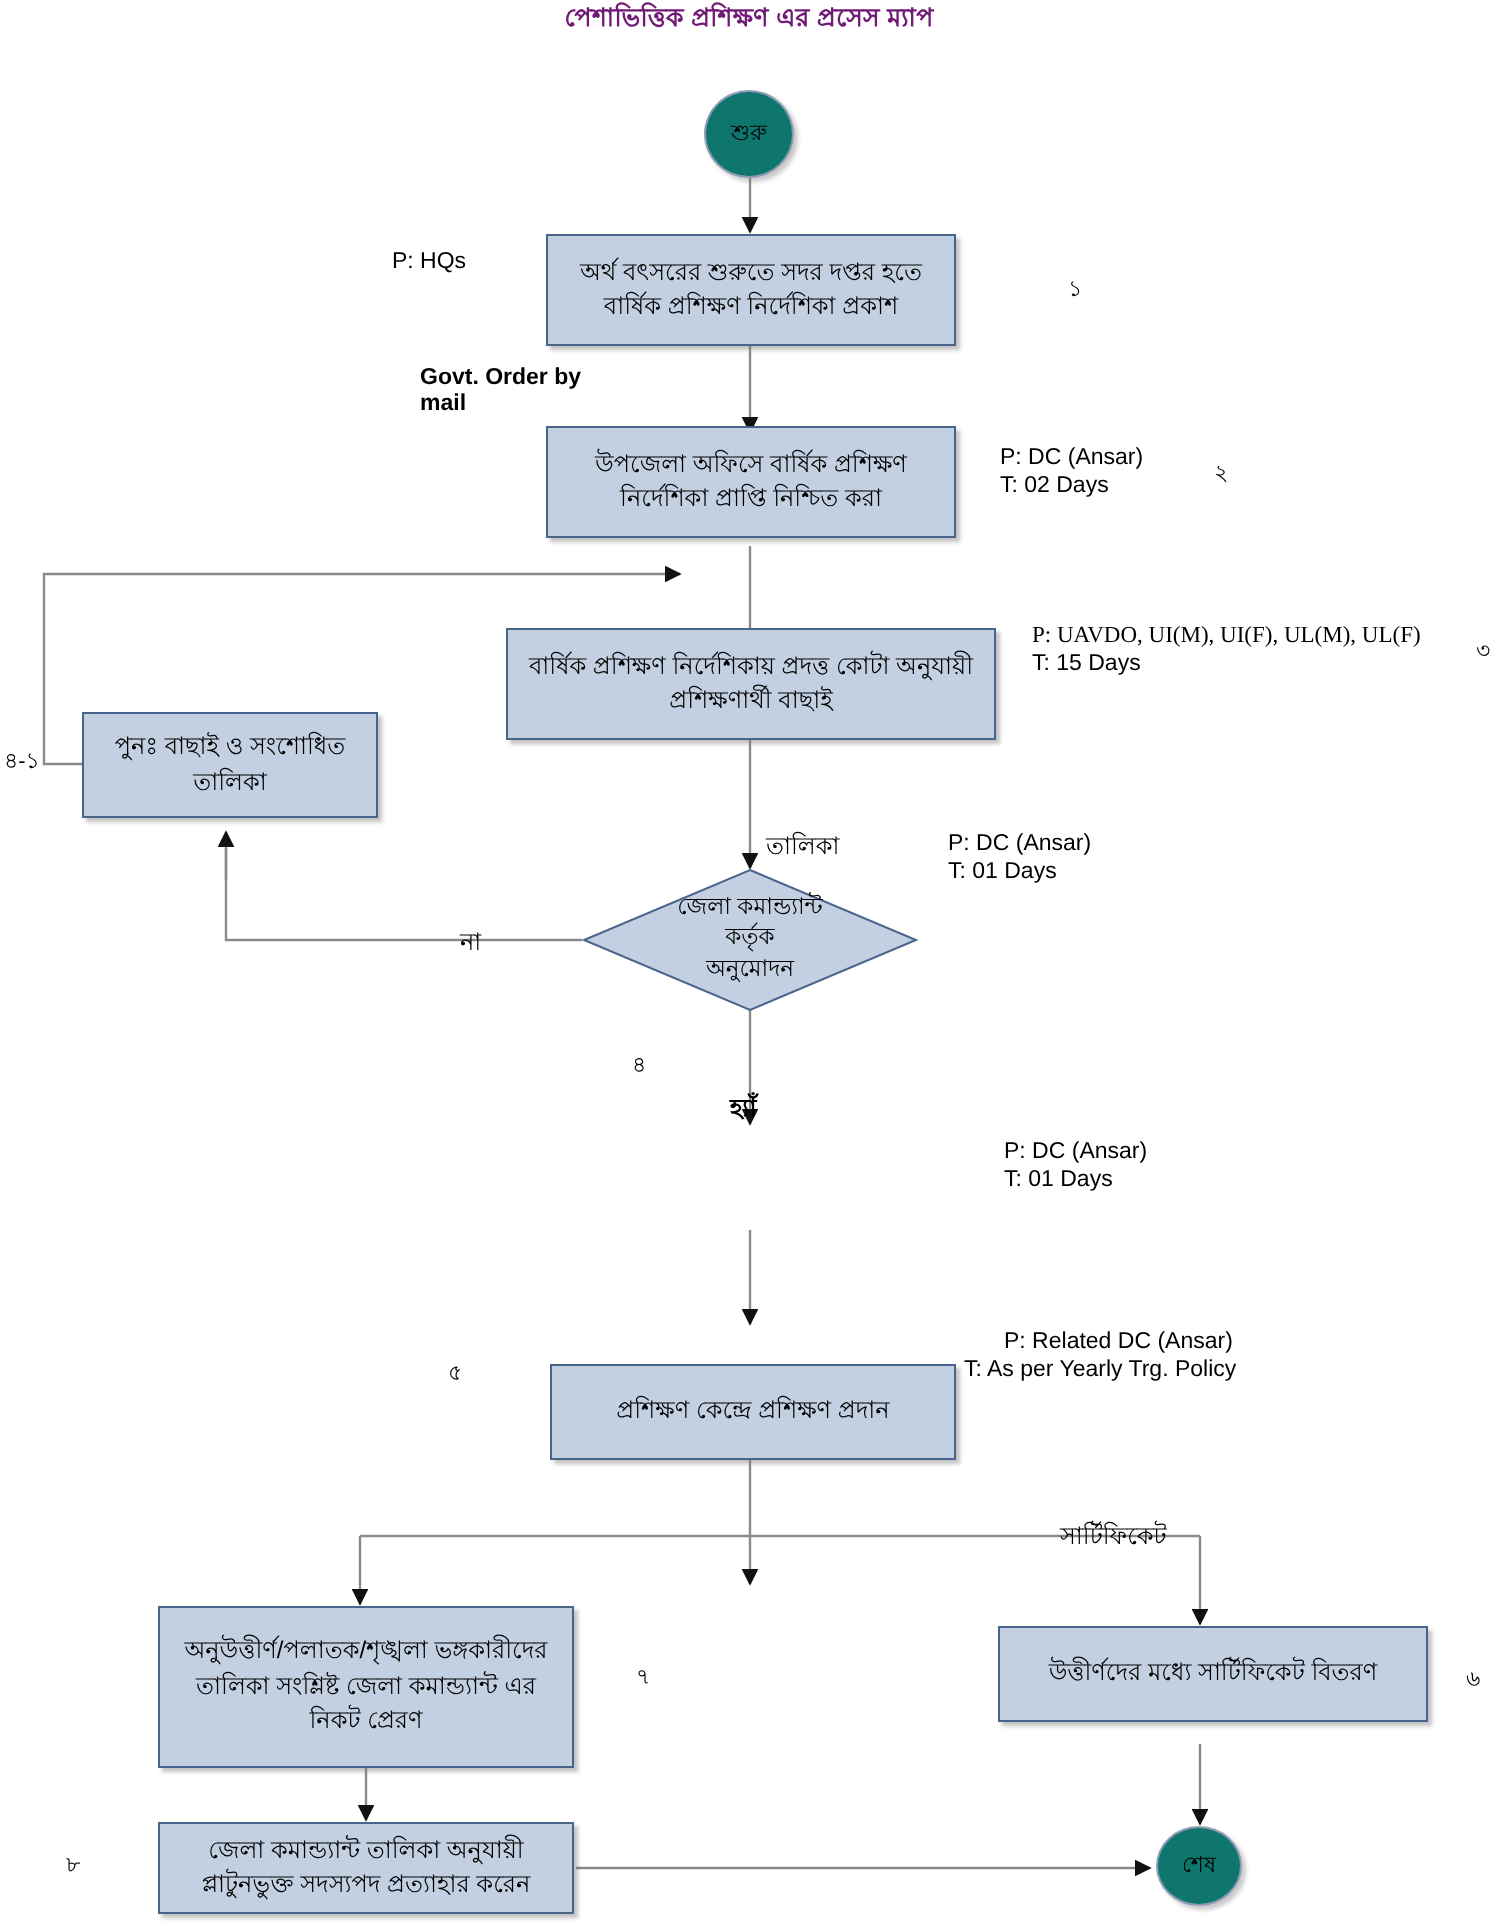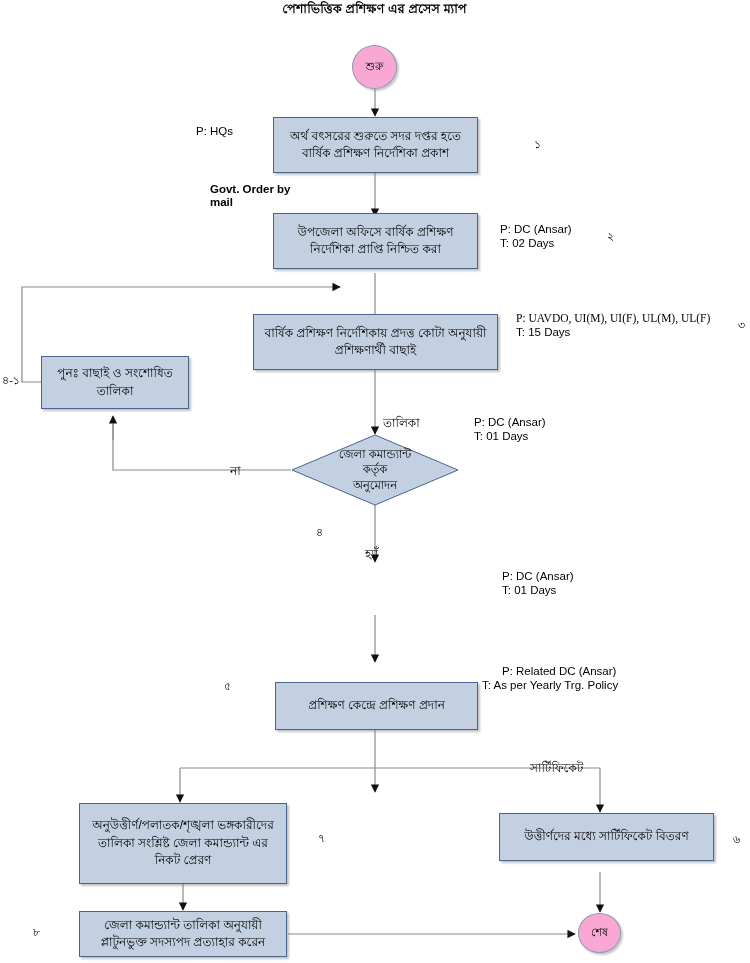--- a/index.html
+++ b/index.html
@@ -18,21 +18,21 @@
     overflow: hidden;
   }
   .title {
     position: absolute;
     left: 0;
     top: 0;
     width: 749px;
     text-align: center;
     font-size: 12.5px;
     font-weight: bold;
-    color: #000000;
+    color: #701a75;
     letter-spacing: 0.2px;
   }
   
   .pbox {
     position: absolute;
     box-sizing: border-box;
     background: #c3d0e1;
     border: 1px solid #49648c;
     box-shadow: 2px 2px 2px rgba(120,120,120,0.45);
     display: flex;
@@ -44,21 +44,21 @@
     color: #000000;
     padding: 17px 6px;
   }
   .pbox .inner {
     width: 100%;
   }
   
   .term {
     position: absolute;
     box-sizing: border-box;
-    background: #f9a8d4;
+    background: #0f766e;
     border: 1px solid #8d9bb5;
     border-radius: 50%;
     display: flex;
     align-items: center;
     justify-content: center;
     text-align: center;
     font-size: 11px;
     color: #000000;
     box-shadow: 2px 2px 2px rgba(120,120,120,0.4);
   }
@@ -217,21 +217,21 @@
   <div class="ann" style="left:516px; top:311px;font-family:Liberation Serif, serif;">P: UAVDO, UI(M), UI(F), UL(M), UL(F)</div>
   <div class="ann" style="left:516px; top:325px;">T: 15 Days</div>
 
   <div class="ann bn" style="left:383px; top:391px;">তালিকা</div>
 
   <div class="ann" style="left:474px; top:415px;">P: DC (Ansar)</div>
   <div class="ann" style="left:474px; top:429px;">T: 01 Days</div>
 
   <div class="ann bn" style="left:230px; top:439px;">না</div>
 
-  <div class="ann bn" style="left:365px; top:522px;">হ্যাঁ</div>
+  <div class="ann bn" style="left:365px; top:522px;font-weight:bold;">হ্যাঁ</div>
 
   <div class="ann" style="left:502px; top:569px;">P: DC (Ansar)</div>
   <div class="ann" style="left:502px; top:583px;">T: 01 Days</div>
 
   <div class="ann" style="left:502px; top:664px;">P: Related DC (Ansar)</div>
   <div class="ann" style="left:482px; top:678px;">T: As per Yearly Trg. Policy</div>
 
   <div class="ann bn" style="left:530px; top:736px;">সার্টিফিকেট</div>
 
   <div class="num" style="left:534px; top:136px;">১</div>

